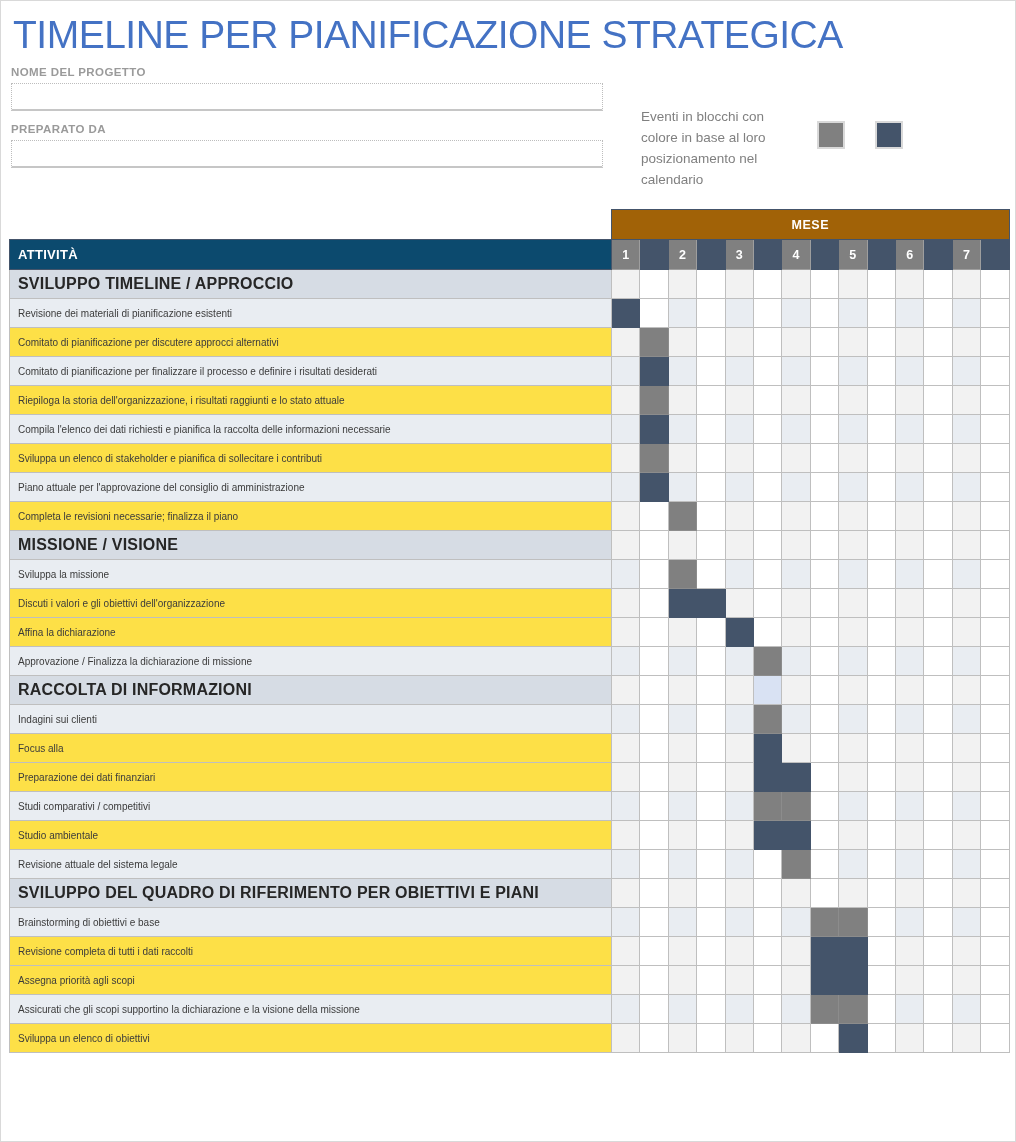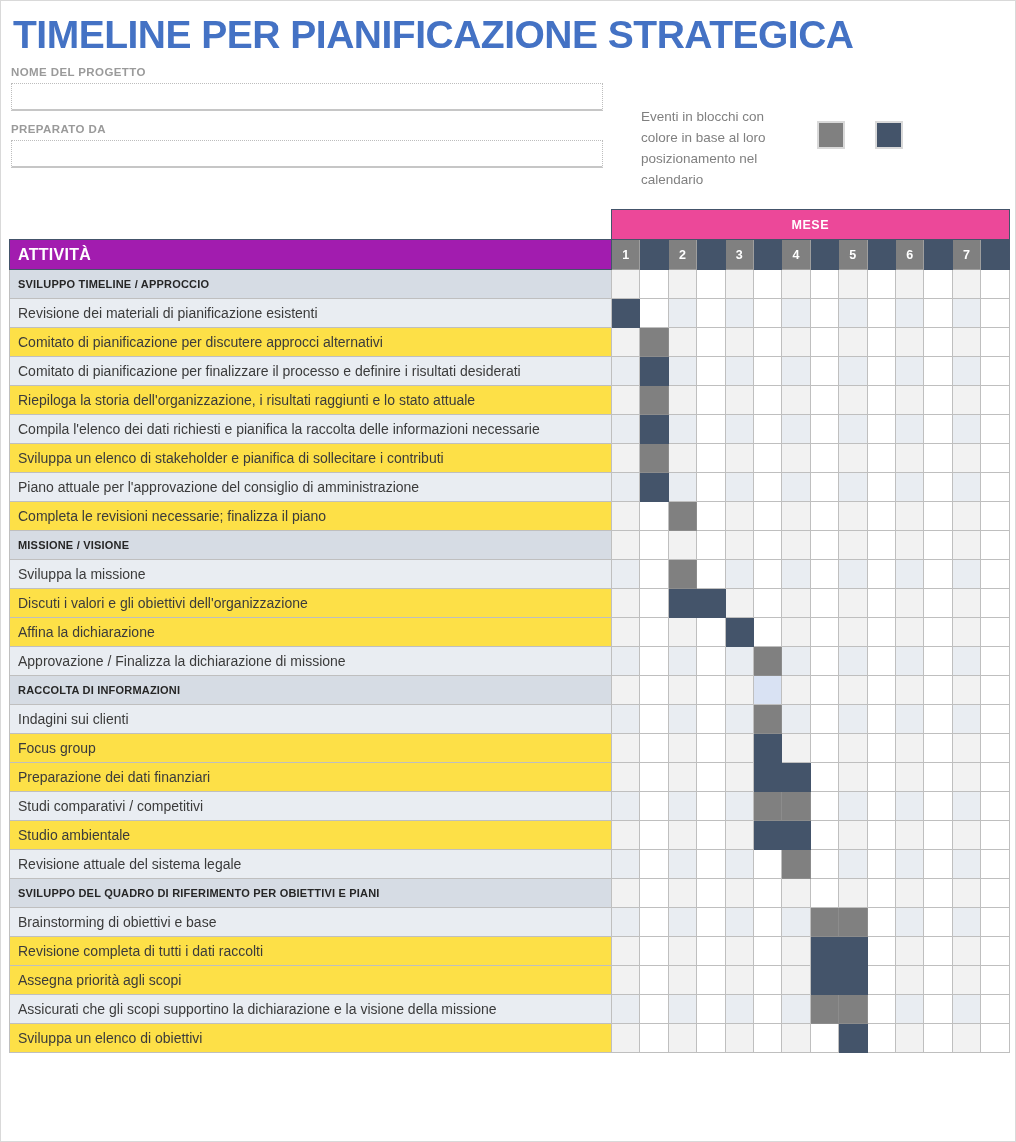--- a/index.html
+++ b/index.html
@@ -14,21 +14,21 @@
     color: #404040;
     overflow: hidden;
     position: relative;
     box-sizing: border-box;
     border: 1px solid #d9d9d9;
   }
 
   
   .title {
     font-size: 39px;
-    font-weight: bold;
+    font-weight: normal;
     color: #4472C4;
     letter-spacing: -0.5px;
     padding: 14px 0 0 12px;
     line-height: 1.05;
     white-space: nowrap;
   }
 
   
   .meta-wrap {
     position: relative;
@@ -95,38 +95,38 @@
     padding: 0;
     margin: 0;
     border: 1px solid #bfbfbf;
     box-sizing: border-box;
   }
   col.act { width: 602px; }
   col.half { width: 28.4px; }
 
   
   .mese-cell {
-    background: #ec4899;
+    background: #a16207;
     color: #ffffff;
     font-size: 12.5px;
     font-weight: bold;
     text-align: center;
     height: 30px;
     letter-spacing: 0.5px;
     border-color: #44546A !important;
   }
   .blank-corner {
     background: #ffffff;
     border: none !important;
     height: 30px;
   }
   .attivita-cell {
-    background: #a21caf;
+    background: #0c4a6e;
     color: #ffffff;
-    font-size: 16px;
+    font-size: 13px;
     font-weight: bold;
     letter-spacing: 0.3px;
     height: 30px;
     padding-left: 8px !important;
     border-color: #44546A !important;
   }
   .mnum {
     background: #808080;
     color: #ffffff;
     font-size: 12.5px;
@@ -137,29 +137,29 @@
   }
   .mgap {
     background: #44546A;
     height: 30px;
     border-color: #44546A !important;
   }
 
   
   tr.section-row td.act-cell {
     background: #D6DCE4;
-    font-size: 11px;
+    font-size: 16px;
     font-weight: bold;
     color: #262626;
     letter-spacing: 0.2px;
   }
   td.act-cell {
     height: 29px;
     padding-left: 8px !important;
-    font-size: 14px;
+    font-size: 10px;
     color: #3b3b3b;
     white-space: nowrap;
     overflow: hidden;
   }
   tr.row-odd td.act-cell { background: #E9EDF2; }
   tr.row-even td.act-cell { background: #fde047; }
 
   td.cell { height: 29px; }
   
   tr.section-row td.cell { background: #F2F2F2; }
@@ -503,21 +503,21 @@
           <td class="cell"></td>
           <td class="cell alt"></td>
           <td class="cell"></td>
           <td class="cell alt"></td>
           <td class="cell"></td>
           <td class="cell alt"></td>
           <td class="cell"></td>
           <td class="cell alt"></td>
         </tr>
         <tr class="row-even">
-          <td class="act-cell">Focus group</td>
+          <td class="act-cell">Focus alla</td>
           <td class="cell"></td>
           <td class="cell alt"></td>
           <td class="cell"></td>
           <td class="cell alt"></td>
           <td class="cell"></td>
           <td class="cell alt fill-blue"></td>
           <td class="cell"></td>
           <td class="cell alt"></td>
           <td class="cell"></td>
           <td class="cell alt"></td>

